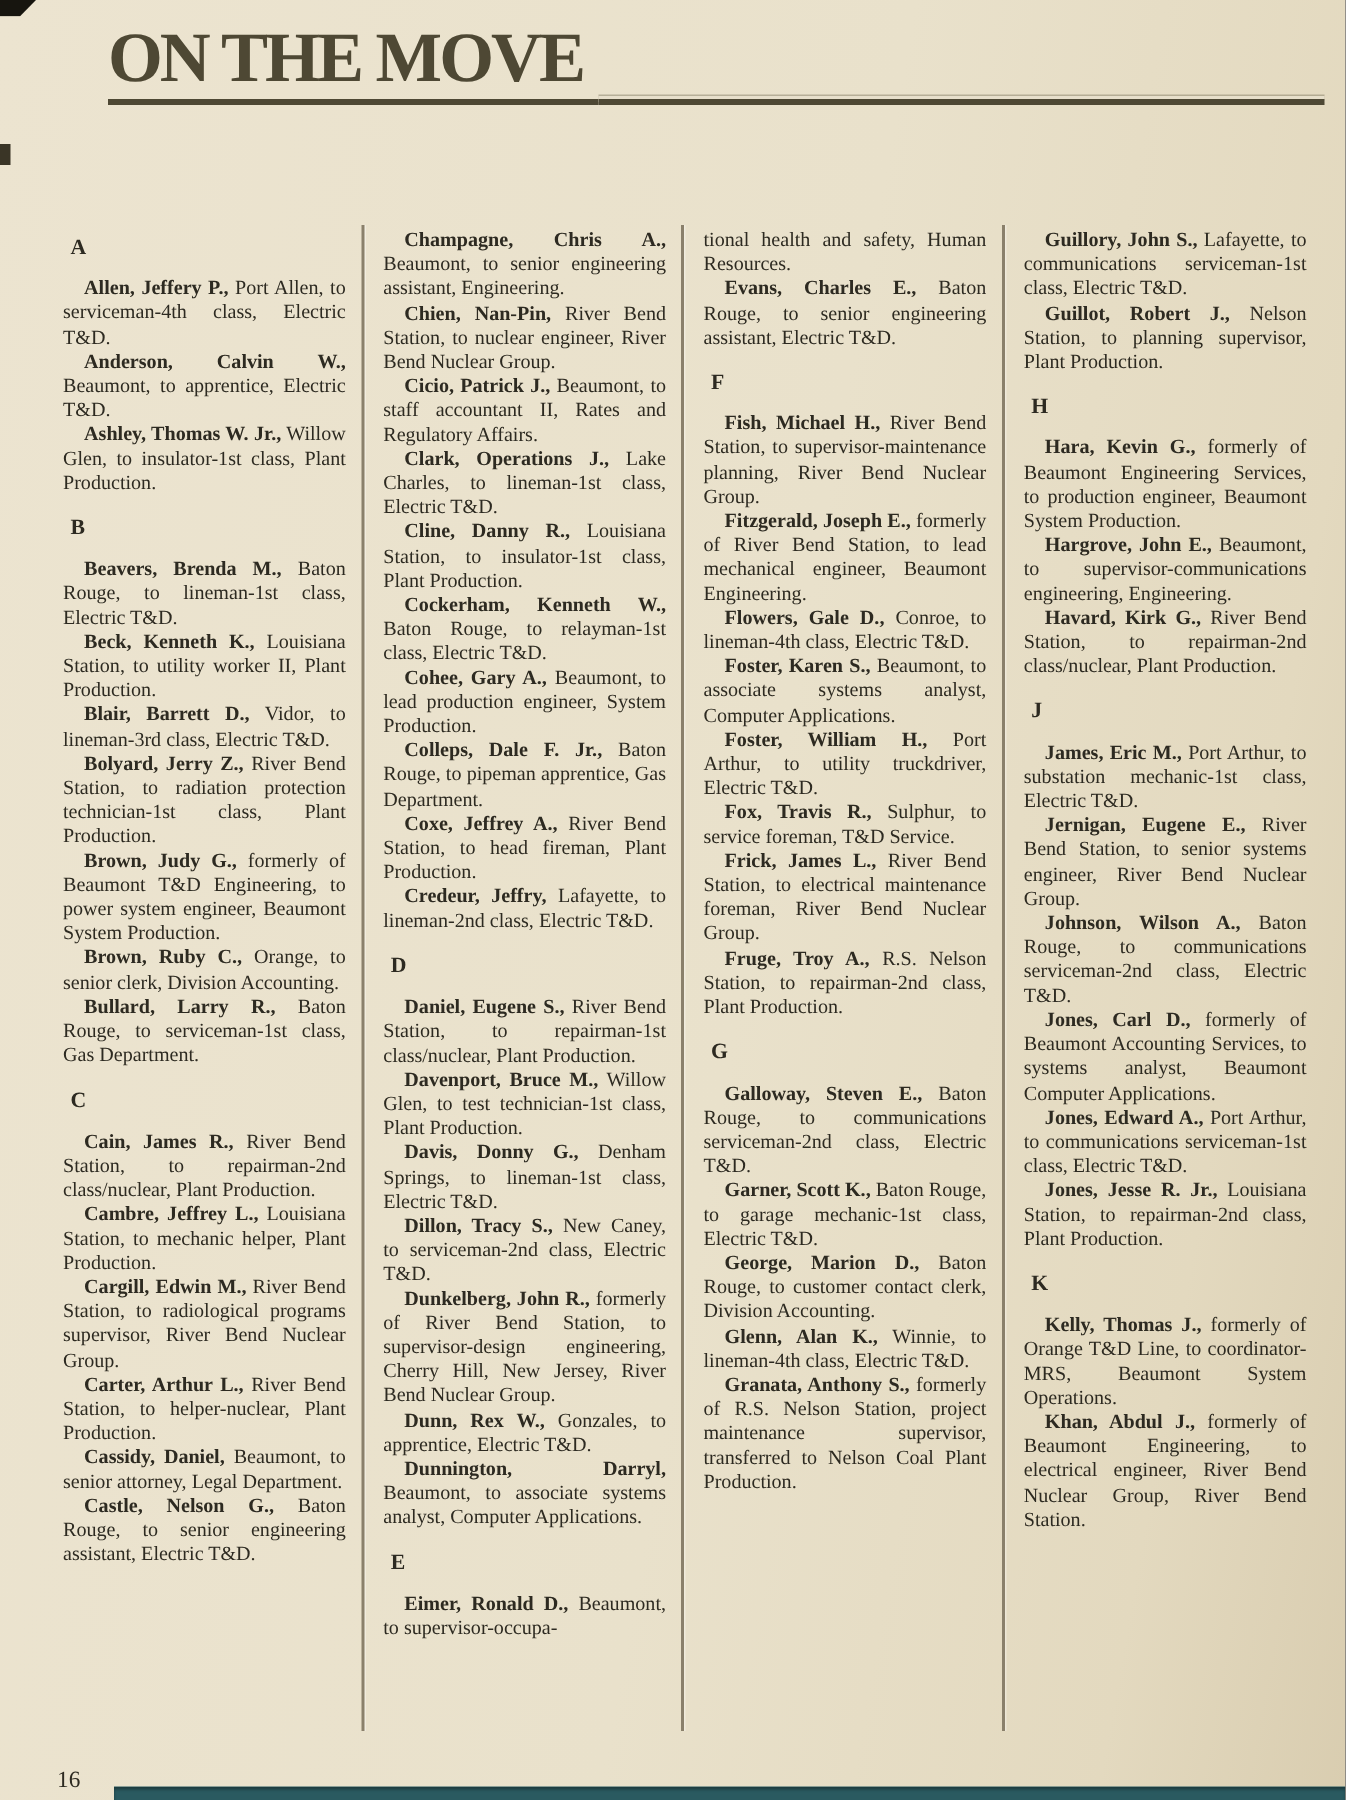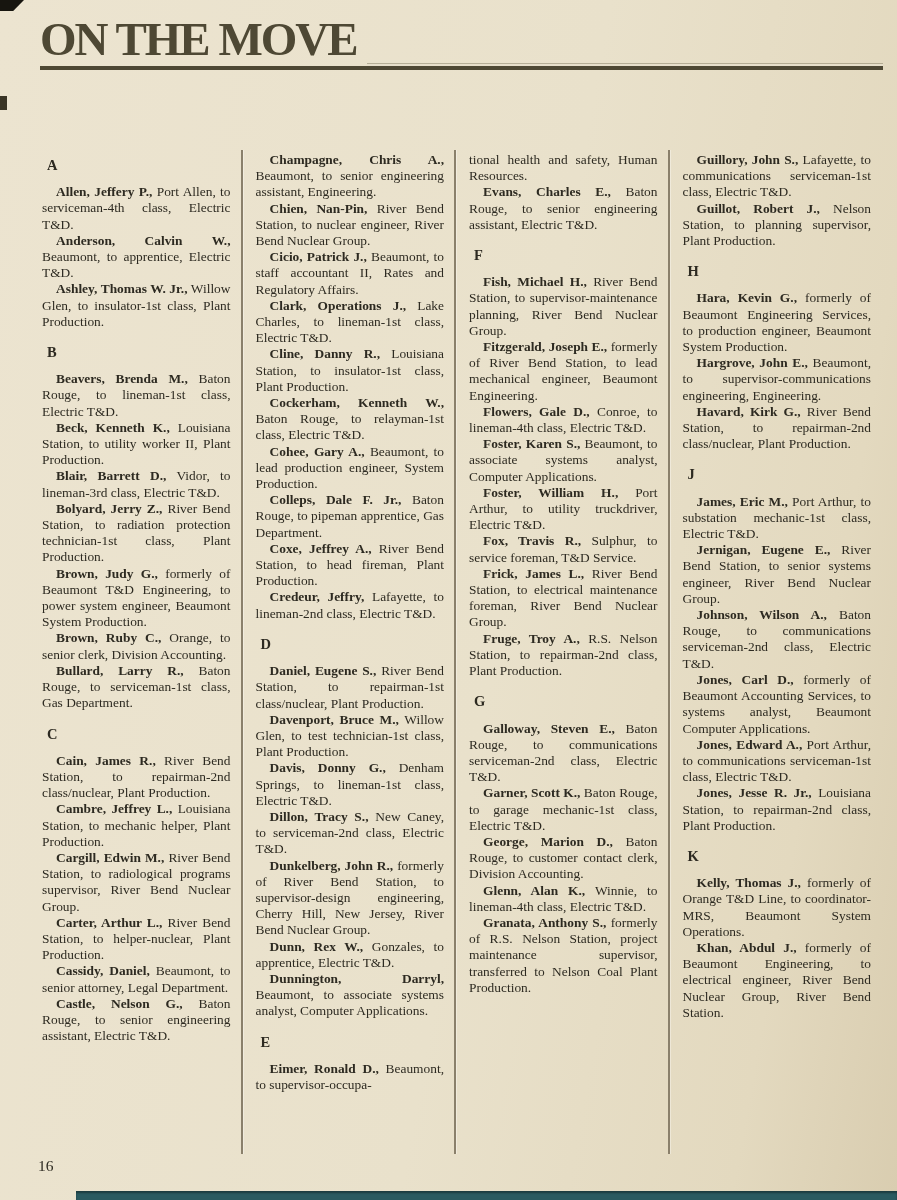--- a/index.html
+++ b/index.html
@@ -10,20 +10,21 @@
     margin:0 auto;
     background:linear-gradient(100deg,#ece4d0 0%, #e9e1cb 55%, #e3d9bf 85%, #d9cdb0 100%);
     font-family:"Liberation Serif","DejaVu Serif",serif;
     color:#2d2a21;
     overflow:hidden;
   }
   
   .masthead {
     display:flex; align-items:flex-end;
     padding:16px 14px 0 40px;
+    margin-left:32px;
   }
   .masthead h1 {
     margin:0; padding:0 10px 3px 0;
     font-size:47px; line-height:1;
     font-weight:bold; letter-spacing:-2px;
     color:#4e4834;
     border-bottom:4px solid #4e4834;
     white-space:nowrap;
   }
   .head-rule {
@@ -49,21 +50,21 @@
   .section-letter {
     font-weight:bold; font-size:14.5px;
     padding-left:5px;
     margin:14px 0 11px 0;
   }
   .column > .section-letter:first-child { margin-top:5px; }
   p.entry { margin:0; text-indent:1.05em; }
   p.entry.continuation { text-indent:0; }
   p.entry b { font-weight:bold; }
   
-  .footer { margin:3px 0 0 38px; }
+  .footer { margin:24px 0 0 38px; }
   .page-number { font-size:15.5px; color:#2d2a21; }
   
   .corner-mark {
     position:absolute; top:0; left:0;
     width:24px; height:11px; background:#17150f;
     clip-path:polygon(0 0,100% 0,55% 100%,0 100%);
   }
   .edge-dash {
     position:absolute; top:96px; left:0;
     width:7px; height:14px; background:#3a3526;

